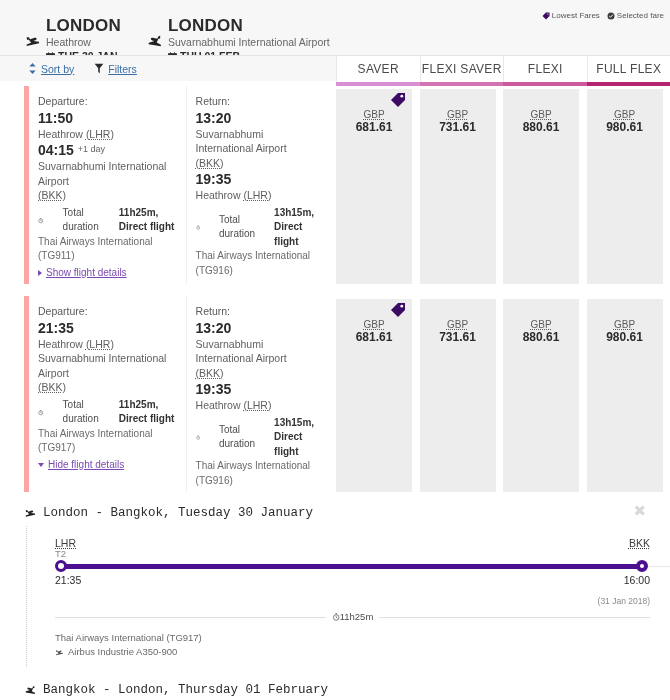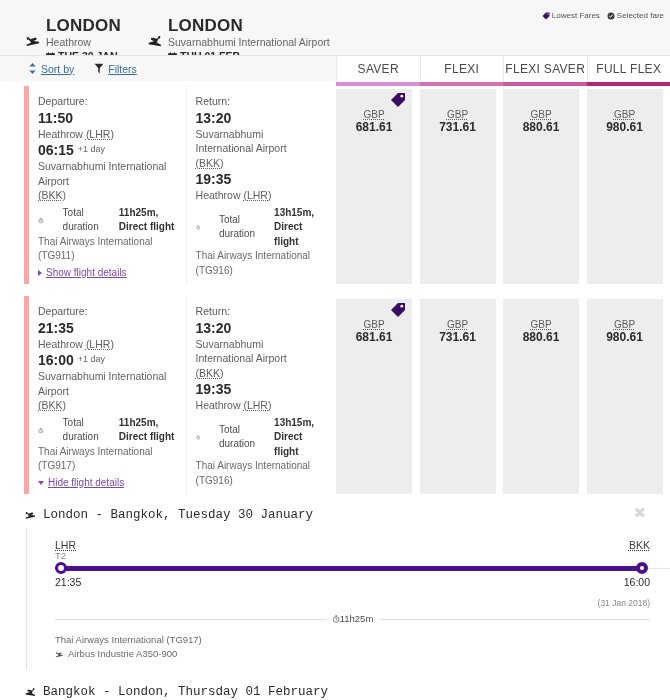--- a/index.html
+++ b/index.html
@@ -300,22 +300,22 @@
         <rect x="0" y="6.4" width="8" height="2.3" fill="#2b2b2b"></rect>
         <rect x="0" y="9.8" width="8" height="2.3" fill="#2b2b2b"></rect>
         <rect x="9.4" y="0.6" width="2" height="4" fill="#2b2b2b"></rect>
         <rect x="11.9" y="2" width="2" height="2.6" fill="#2b2b2b"></rect>
       </svg>
       <span class="lbl">Fares comparison</span>
     </div>
 
     <div class="fare-cols">
       <div class="fare-col-head">SAVER</div>
+      <div class="fare-col-head">FLEXI SAVER</div>
       <div class="fare-col-head">FLEXI</div>
-      <div class="fare-col-head">FLEXI SAVER</div>
       <div class="fare-col-head">FULL FLEX</div>
     </div>
     <div class="fare-bars">
       <div class="fare-bar" style="background-color: rgb(217, 143, 212);"></div>
       <div class="fare-bar" style="background-color: rgb(210, 116, 180);"></div>
       <div class="fare-bar" style="background-color: rgb(204, 90, 158);"></div>
       <div class="fare-bar" style="background-color: rgb(181, 37, 111);"></div>
     </div>
   </div>
 
@@ -323,21 +323,21 @@
 
     <div class="flight-card">
       <div class="leg dep">
         <div class="lbl-line">Departure:</div>
         <div class="time">11:50</div>
         <div class="apt">
           <span>Heathrow</span>
           <u>(LHR)</u>
         </div>
         <div class="time">
-          <span>06:15</span>
+          <span>04:15</span>
           <span class="plus">+1 day</span>
         </div>
         <div class="apt">Suvarnabhumi International Airport</div>
         <div class="apt"><u>(BKK)</u></div>
         <div class="dur">
           <svg class="clock-ico" width="9" height="9" viewBox="0 0 16 16">
             <circle cx="8" cy="9" r="5.6" fill="none" stroke="#4d4d4d" stroke-width="1.4"></circle>
             <path d="M8 5.6 L8 9 L10.4 10.4" stroke="#4d4d4d" stroke-width="1.3" fill="none"></path>
             <rect x="6.4" y="0.7" width="3.2" height="1.6" fill="#4d4d4d"></rect>
           </svg>
@@ -399,24 +399,20 @@
       </div>
     </div>
 
     <div class="flight-card" style="margin-top:12px;">
       <div class="leg dep">
         <div class="lbl-line">Departure:</div>
         <div class="time">21:35</div>
         <div class="apt">
           <span>Heathrow</span>
           <u>(LHR)</u>
-        </div>
-        <div class="time">
-          <span>16:00</span>
-          <span class="plus">+1 day</span>
         </div>
         <div class="apt">Suvarnabhumi International Airport</div>
         <div class="apt"><u>(BKK)</u></div>
         <div class="dur">
           <svg class="clock-ico" width="9" height="9" viewBox="0 0 16 16">
             <circle cx="8" cy="9" r="5.6" fill="none" stroke="#4d4d4d" stroke-width="1.4"></circle>
             <path d="M8 5.6 L8 9 L10.4 10.4" stroke="#4d4d4d" stroke-width="1.3" fill="none"></path>
             <rect x="6.4" y="0.7" width="3.2" height="1.6" fill="#4d4d4d"></rect>
           </svg>
           <span>Total duration </span>

